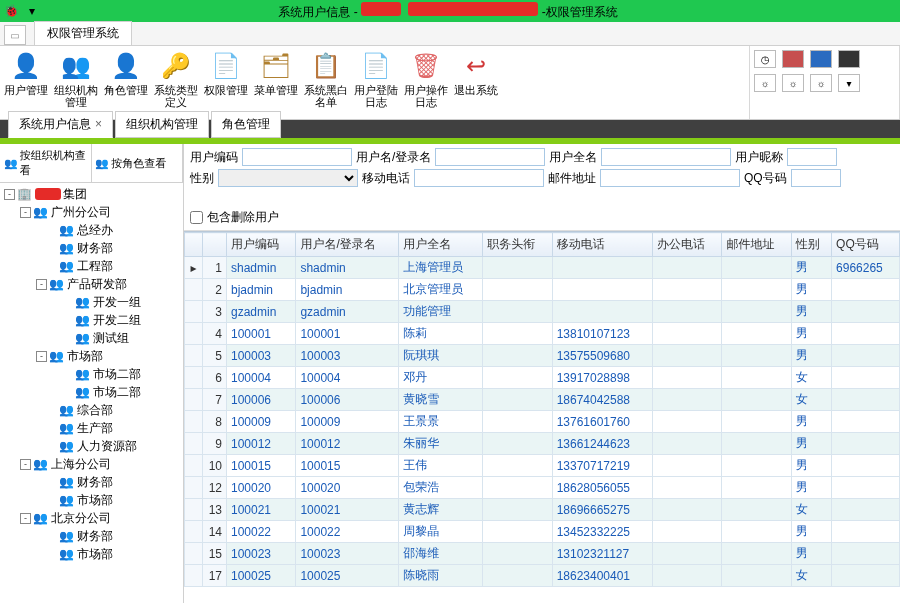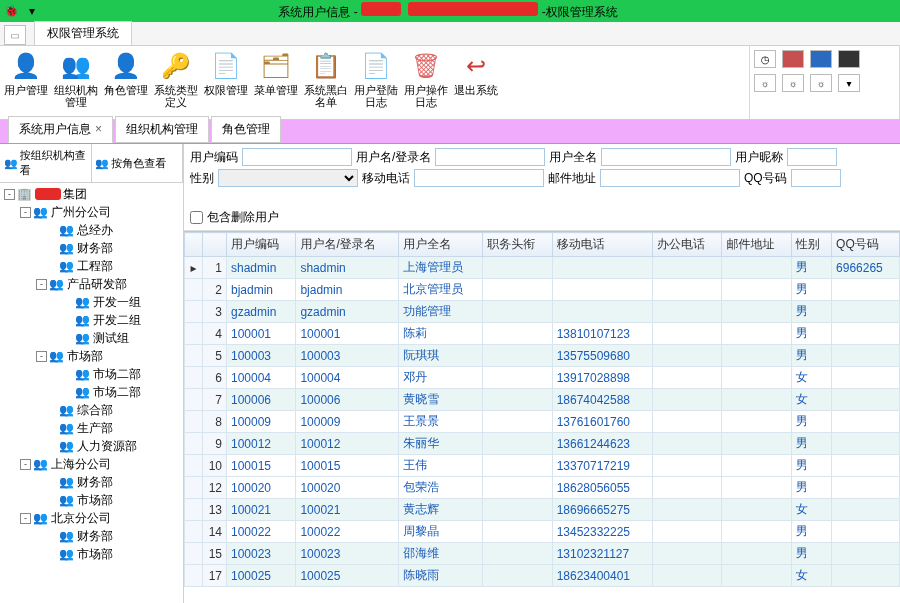--- a/index.html
+++ b/index.html
@@ -14,21 +14,21 @@
 .ribbon { background: #fff; border-bottom: 1px solid #ccc; display: flex; height: 74px; }
 .ribbon-group { border-right: 1px solid #d8d8d8; display: flex; flex-direction: column; }
 .ribbon-buttons { display: flex; padding: 2px; gap: 2px; flex: 1; }
 .ribbon-btn { width: 48px; display: flex; flex-direction: column; align-items: center; justify-content: flex-start; padding: 2px 0; cursor: pointer; }
 .ribbon-ico { width: 32px; height: 32px; display: flex; align-items: center; justify-content: center; }
 .ribbon-lbl { font-size: 11px; text-align: center; line-height: 12px; margin-top: 2px; }
 .ribbon-title { font-size: 11px; color: #777; text-align: center; padding: 2px 0; background: #f0f0f0; }
 .skin-group .ribbon-buttons { flex-direction: column; padding: 4px; }
 .skin-row { display: flex; gap: 6px; }
 .skin-box { width: 22px; height: 18px; border: 1px solid #bbb; display: flex; align-items: center; justify-content: center; font-size: 10px; }
-.sub-tabs { background: #f0abfc; height: 24px; display: flex; align-items: flex-end; border-bottom: 1px solid #84cc16; padding-left: 8px; }
+.sub-tabs { background: #404040; height: 24px; display: flex; align-items: flex-end; border-bottom: 6px solid #84cc16; padding-left: 8px; }
 .sub-tab { padding: 4px 10px; border: 1px solid #ccc; background: #fff; font-size: 12px; margin-right: 2px; position: relative; }
 .sub-tab.active { border-bottom: 1px solid #fff; }
 .sub-tab .close { margin-left: 4px; color: #666; }
 .main { display: flex; height: 459px; background: #fff; }
 .left { width: 184px; border-right: 1px solid #d0d0d0; display: flex; flex-direction: column; }
 .view-tabs { display: flex; border-bottom: 1px solid #d0d0d0; }
 .view-tab { flex: 1; padding: 4px 4px; display: flex; align-items: center; gap: 2px; border-right: 1px solid #d0d0d0; font-size: 11px; }
 .view-tab.active { background: #fff; }
 .panel-title { background: linear-gradient(#f0f0f0,#e4e4e4); padding: 3px 0; text-align: center; font-weight: bold; font-size: 12px; border-bottom: 1px solid #d0d0d0; }
 .tree { overflow: auto; flex: 1; padding: 2px 0; }

